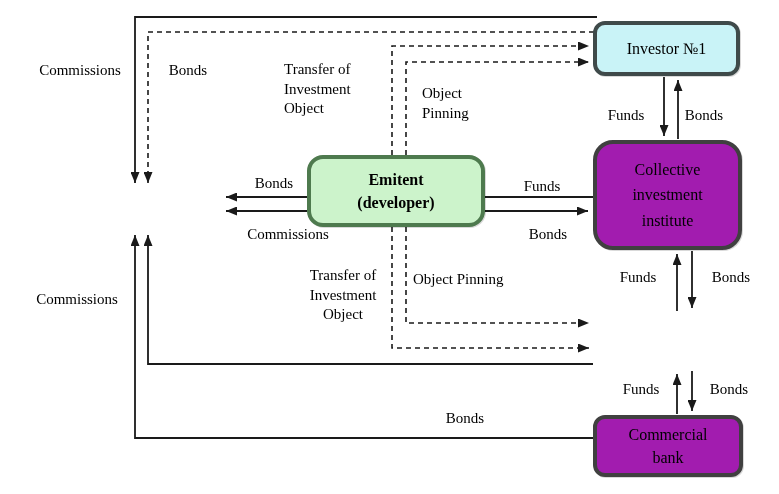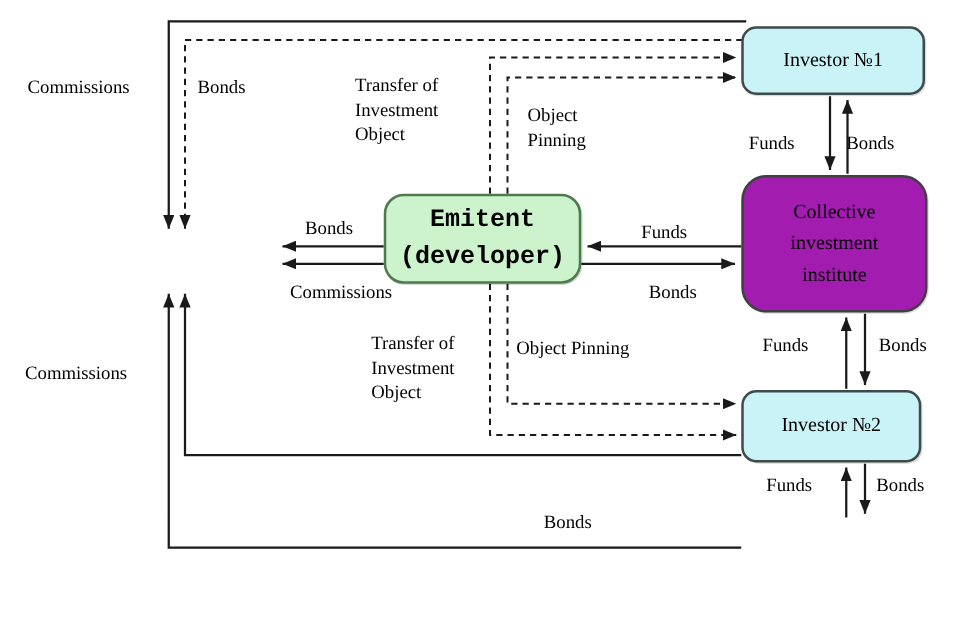--- a/index.html
+++ b/index.html
@@ -5,30 +5,31 @@
   html,body{margin:0;padding:0;background:#ffffff;}
   #stage{
     position:relative;width:779px;height:494px;background:#ffffff;
     font-family:"Liberation Serif","DejaVu Serif",serif;color:#000;
     overflow:hidden;
   }
   svg.wires{position:absolute;left:0;top:0;width:779px;height:494px;}
   .node{
     position:absolute;display:flex;align-items:center;justify-content:center;
     text-align:center;white-space:pre-line;
-    border:2px solid #404040;border-radius:12px;
+    border:4px solid #404040;border-radius:12px;
     font-size:16px;line-height:1.45;box-sizing:border-box;
     box-shadow:1px 1px 0 rgba(0,0,0,0.15);
   }
   .gray{background:#a21caf;}
   .cyan{background:#c9f3f7;border-color:#3f4a4a;}
   .green{background:#ccf3cb;border-color:#4e7a4e;}
   .bold{font-weight:bold;}
   .lbl{
     position:absolute;font-size:15px;line-height:1.3;white-space:pre-line;
+    text-align:center;
   }
   .ta-l{text-align:left;}
 </style>
 </head>
 <body>
 
 <div id="stage">
 
   <svg class="wires" viewBox="0 0 779 494" xmlns="http://www.w3.org/2000/svg">
     <defs>
@@ -56,31 +57,32 @@
 
       <path d="M 594 32 L 148 32 L 148 183" marker-end="url(#arr)"></path>
       <path d="M 392 155 L 392 46 L 589 46" marker-end="url(#arr)"></path>
       <path d="M 406 155 L 406 62 L 589 62" marker-end="url(#arr)"></path>
       <path d="M 406 227 L 406 323 L 589 323" marker-end="url(#arr)"></path>
       <path d="M 392 227 L 392 348 L 589 348" marker-end="url(#arr)"></path>
     </g>
   </svg>
 
 
-  <div class="node green bold" style="left:307px;top:155px;width:158px;height:72px;border-radius:16px;font-size:20px;font-family:Liberation Mono, monospace;">Emitent
+  <div class="node green bold" style="left:307px;top:155px;width:178px;height:72px;border-radius:16px;font-size:16px;">Emitent
 (developer)</div>
 
   <div class="node gray" style="left:593px;top:140px;width:149px;height:110px;border-radius:20px;line-height:1.6;">Collective
 investment
 institute</div>
 
   <div class="node cyan" style="left:593px;top:21px;width:147px;height:55px;">Investor №1</div>
 
-  <div class="node cyan" style="left:593px;top:312px;width:144px;height:58px;">Investor №2</div>
 
+  <div class="node gray" style="left:593px;top:415px;width:150px;height:62px;">Commercial
+bank</div>
 
   <div class="lbl" style="left:22px;top:61px;width:116px;">Commissions</div>
 
   <div class="lbl" style="left:158px;top:61px;width:60px;">Bonds</div>
 
   <div class="lbl ta-l" style="left:284px;top:60px;width:96px;">Transfer of
 Investment
 Object</div>
 
   <div class="lbl ta-l" style="left:422px;top:84px;width:76px;">Object

